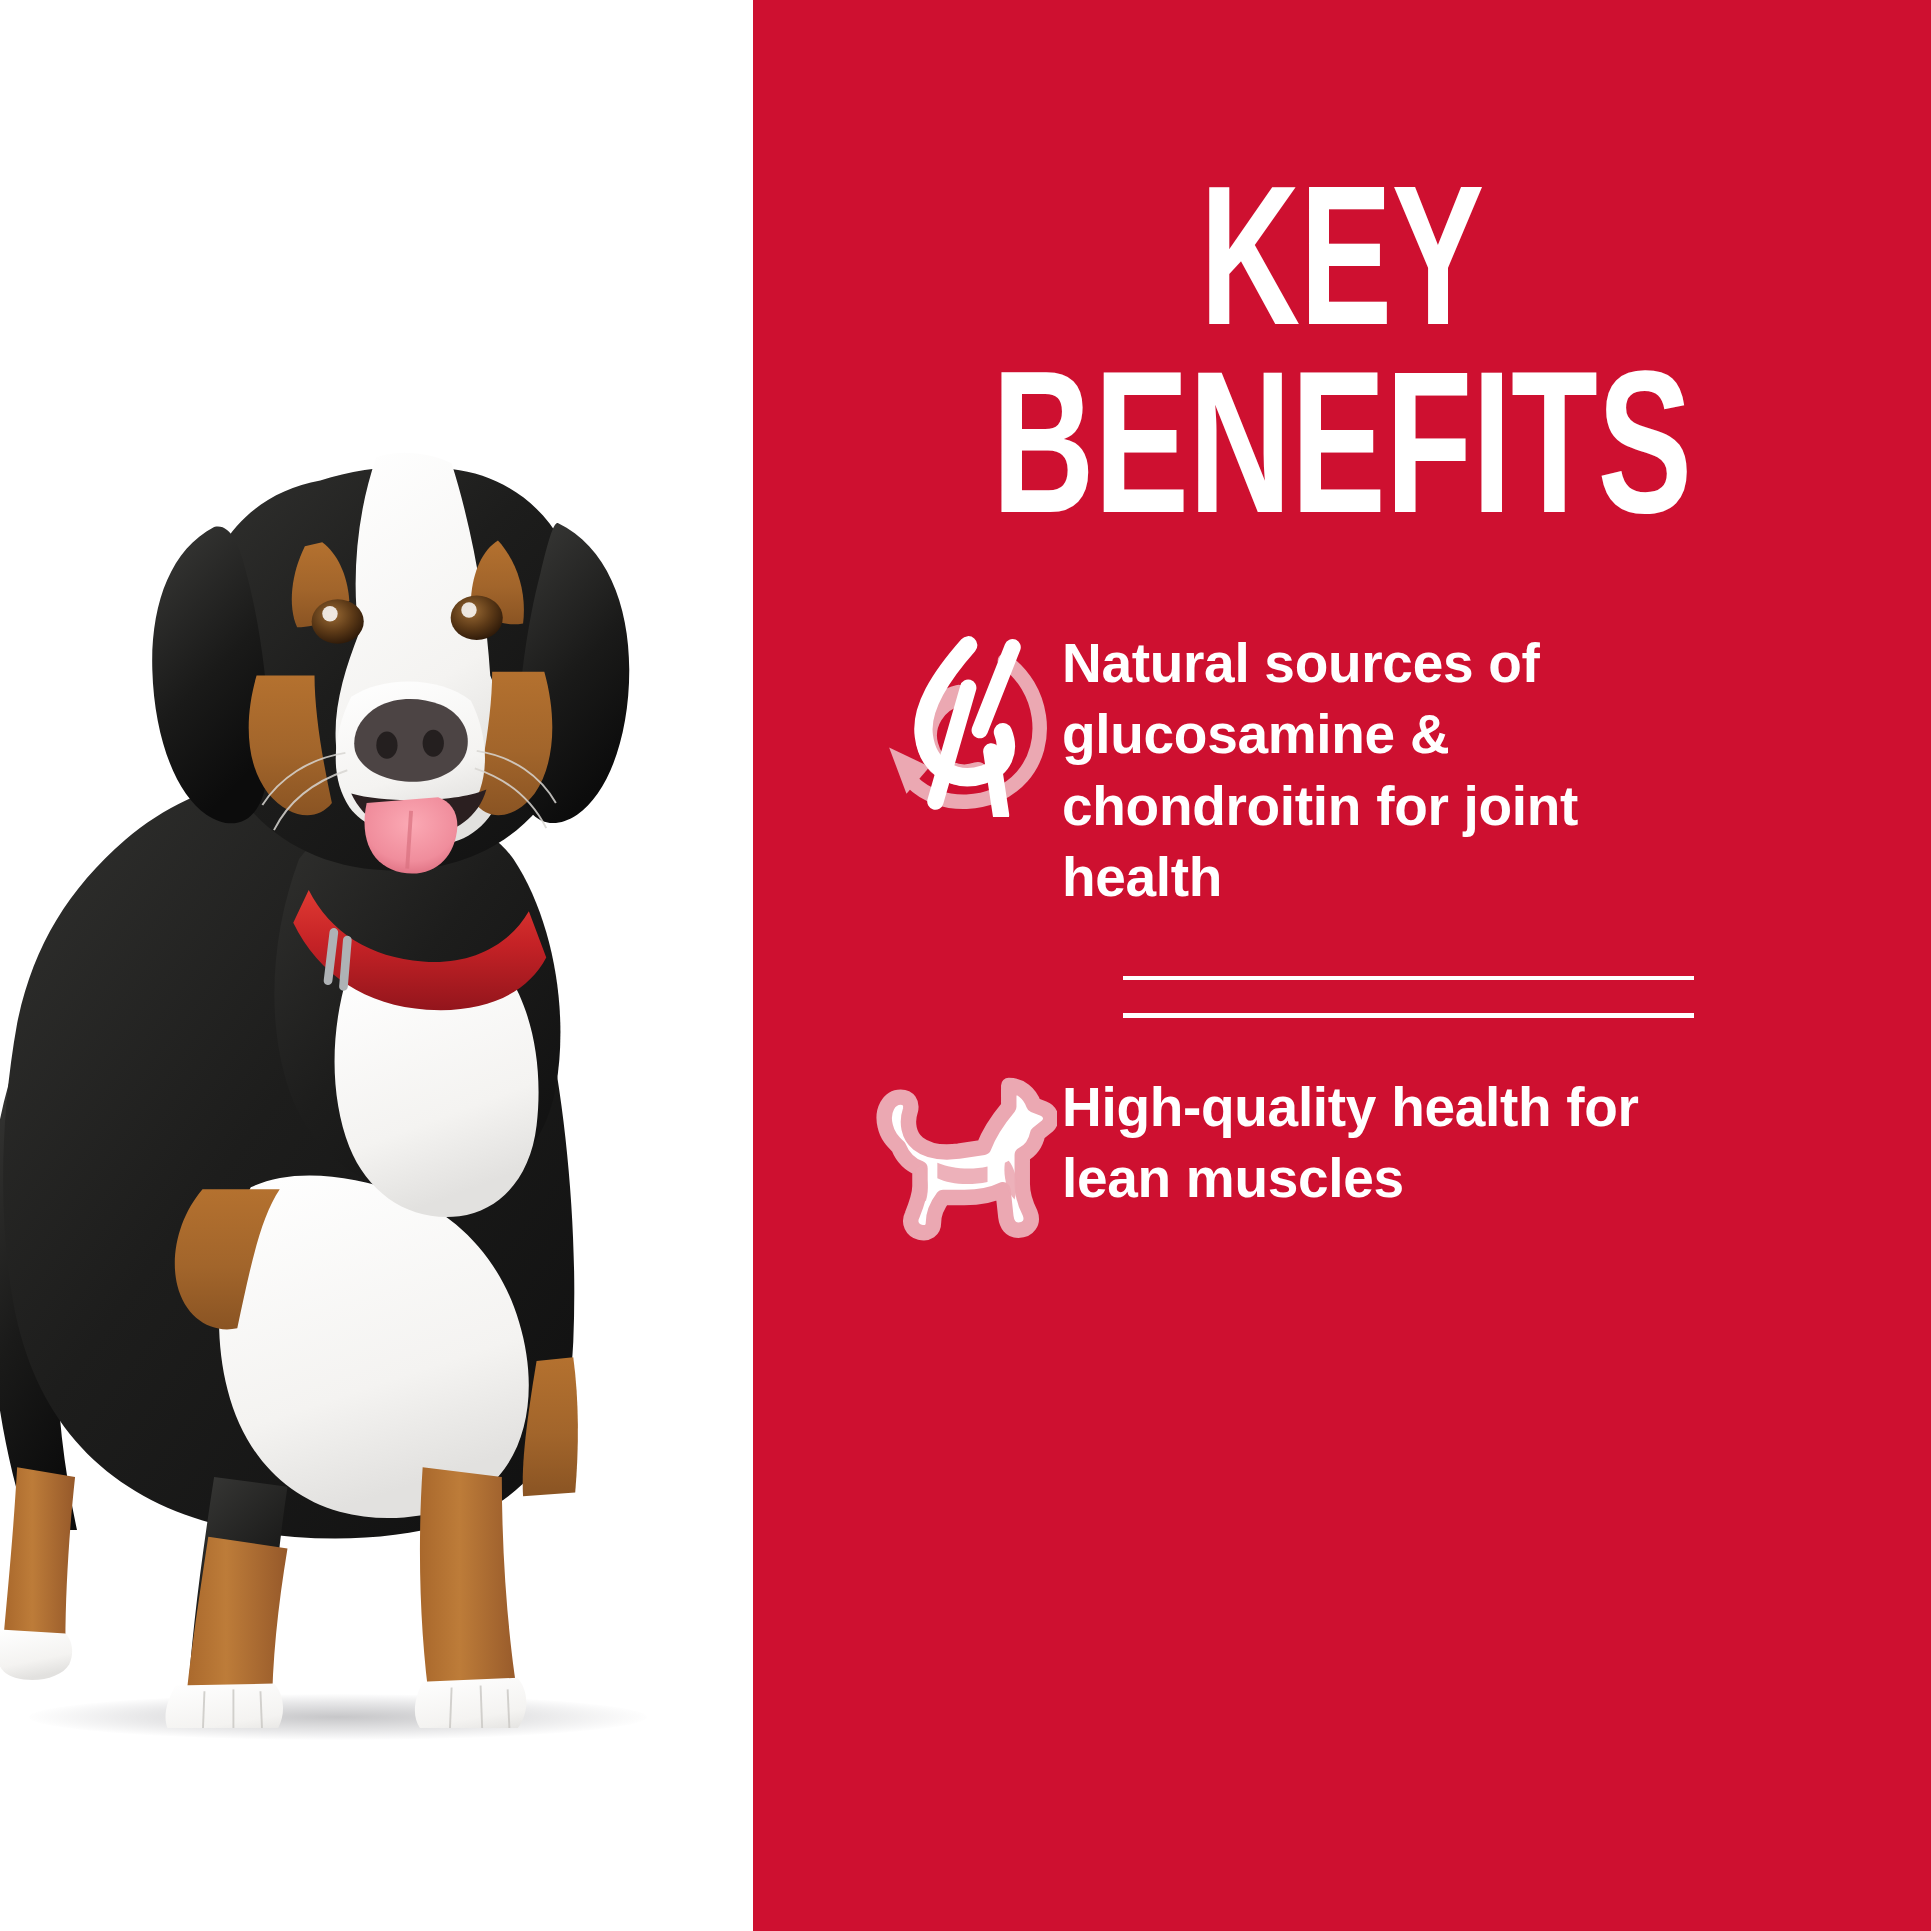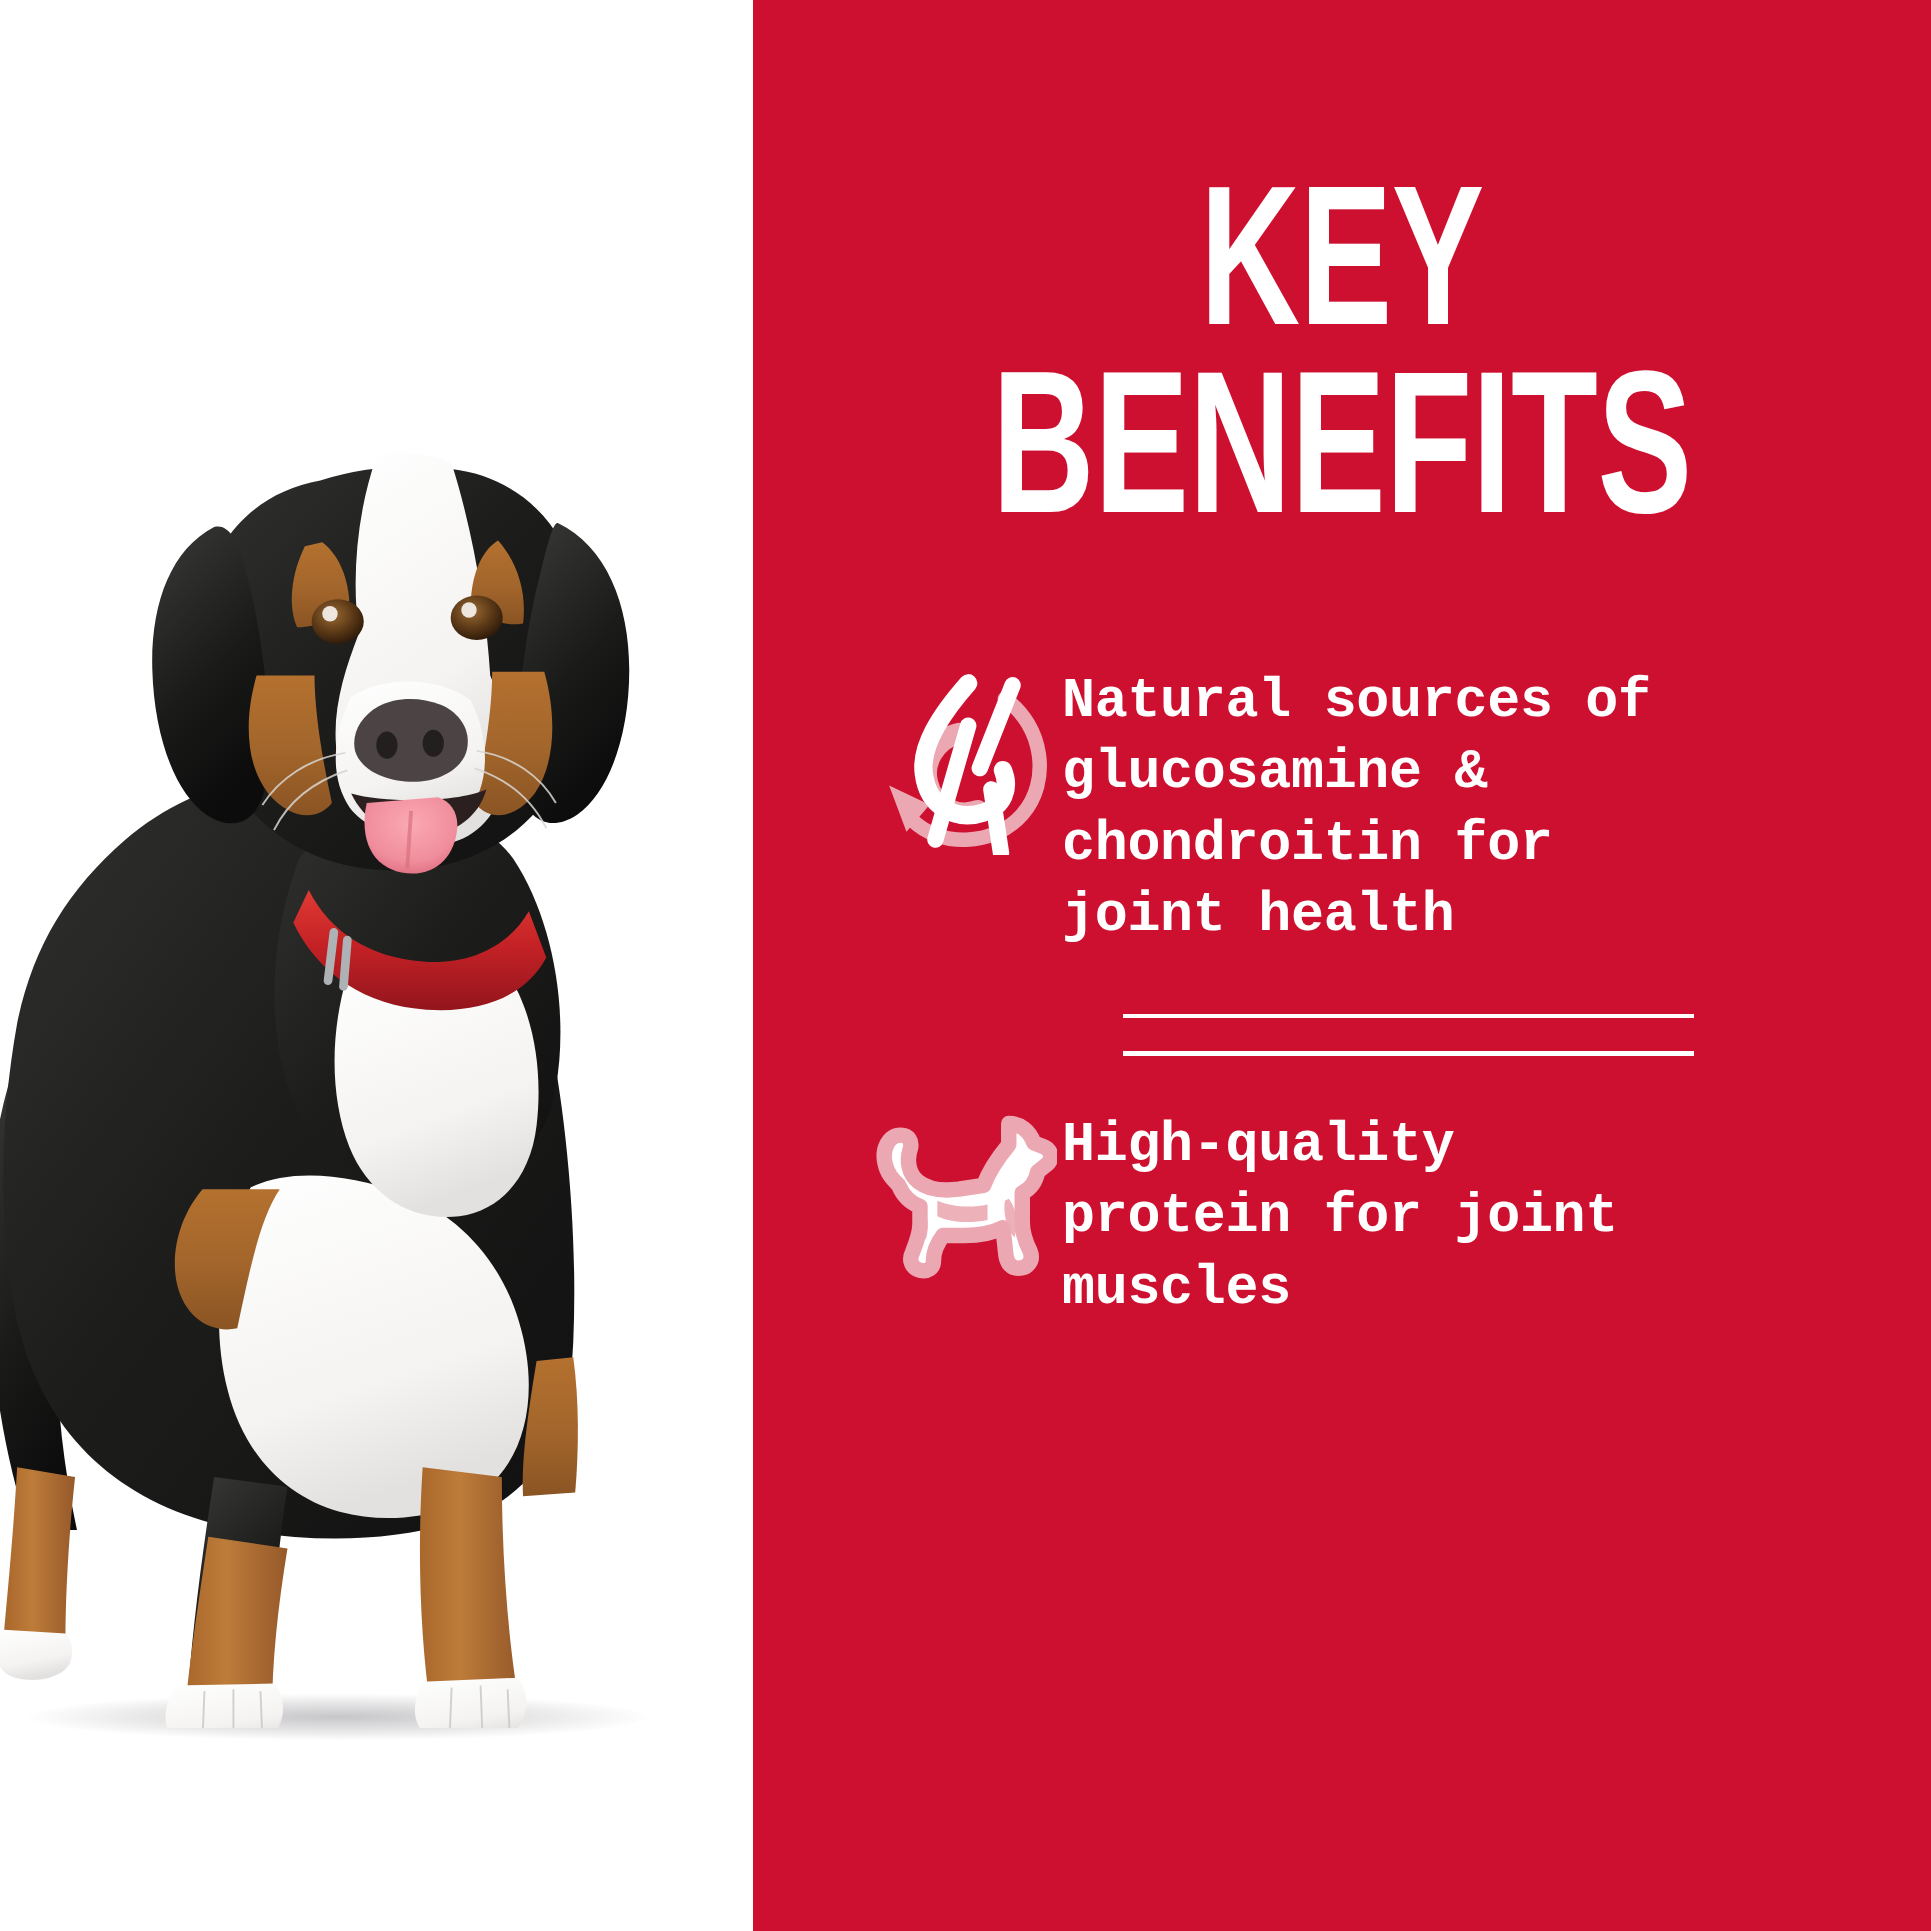--- a/index.html
+++ b/index.html
@@ -68,23 +68,22 @@
     white-space: nowrap;
     transform: scaleX(0.70);
     transform-origin: 50% 50%;
   }
   #title-line-1 { font-size: 198px; }
   #title-line-2 { font-size: 203px; }
 
   
   #benefits {
     position: absolute;
-    left: 0; top: 658px;
+    left: 0; top: 620px;
     width: 1067px;
-    font-family: Liberation Mono, monospace;
   }
   .benefit-row {
     position: relative;
     display: flex;
     align-items: flex-start;
     padding-left: 106px;
     padding-right: 126px;
   }
   .benefit-icon {
     flex: 0 0 203px;
@@ -338,19 +337,19 @@
                        L124 82
                        C130 66 140 52 150 40
                        Z" fill="#ffffff" stroke="#eba8b2" stroke-width="16" stroke-linejoin="round" stroke-linecap="round"></path>
 
               <path d="M76 98 C90 104 110 106 128 102 L128 118 C108 122 88 120 76 114 Z" fill="#eba8b2" opacity="0.9"></path>
               <path d="M60 100 C66 112 68 126 64 138 C56 132 52 118 54 104 Z" fill="#eba8b2" opacity="0.9"></path>
               <path d="M150 96 C158 106 160 122 156 136 C148 128 144 112 146 98 Z" fill="#eba8b2" opacity="0.9"></path>
             </g>
           </svg>
         </div>
-        <div class="benefit-text">High-quality protein for joint muscles</div>
+        <div class="benefit-text">High-quality health for lean muscles</div>
       </div>
 
     </div>
   </div>
 </div>
 
 
 </body></html>

